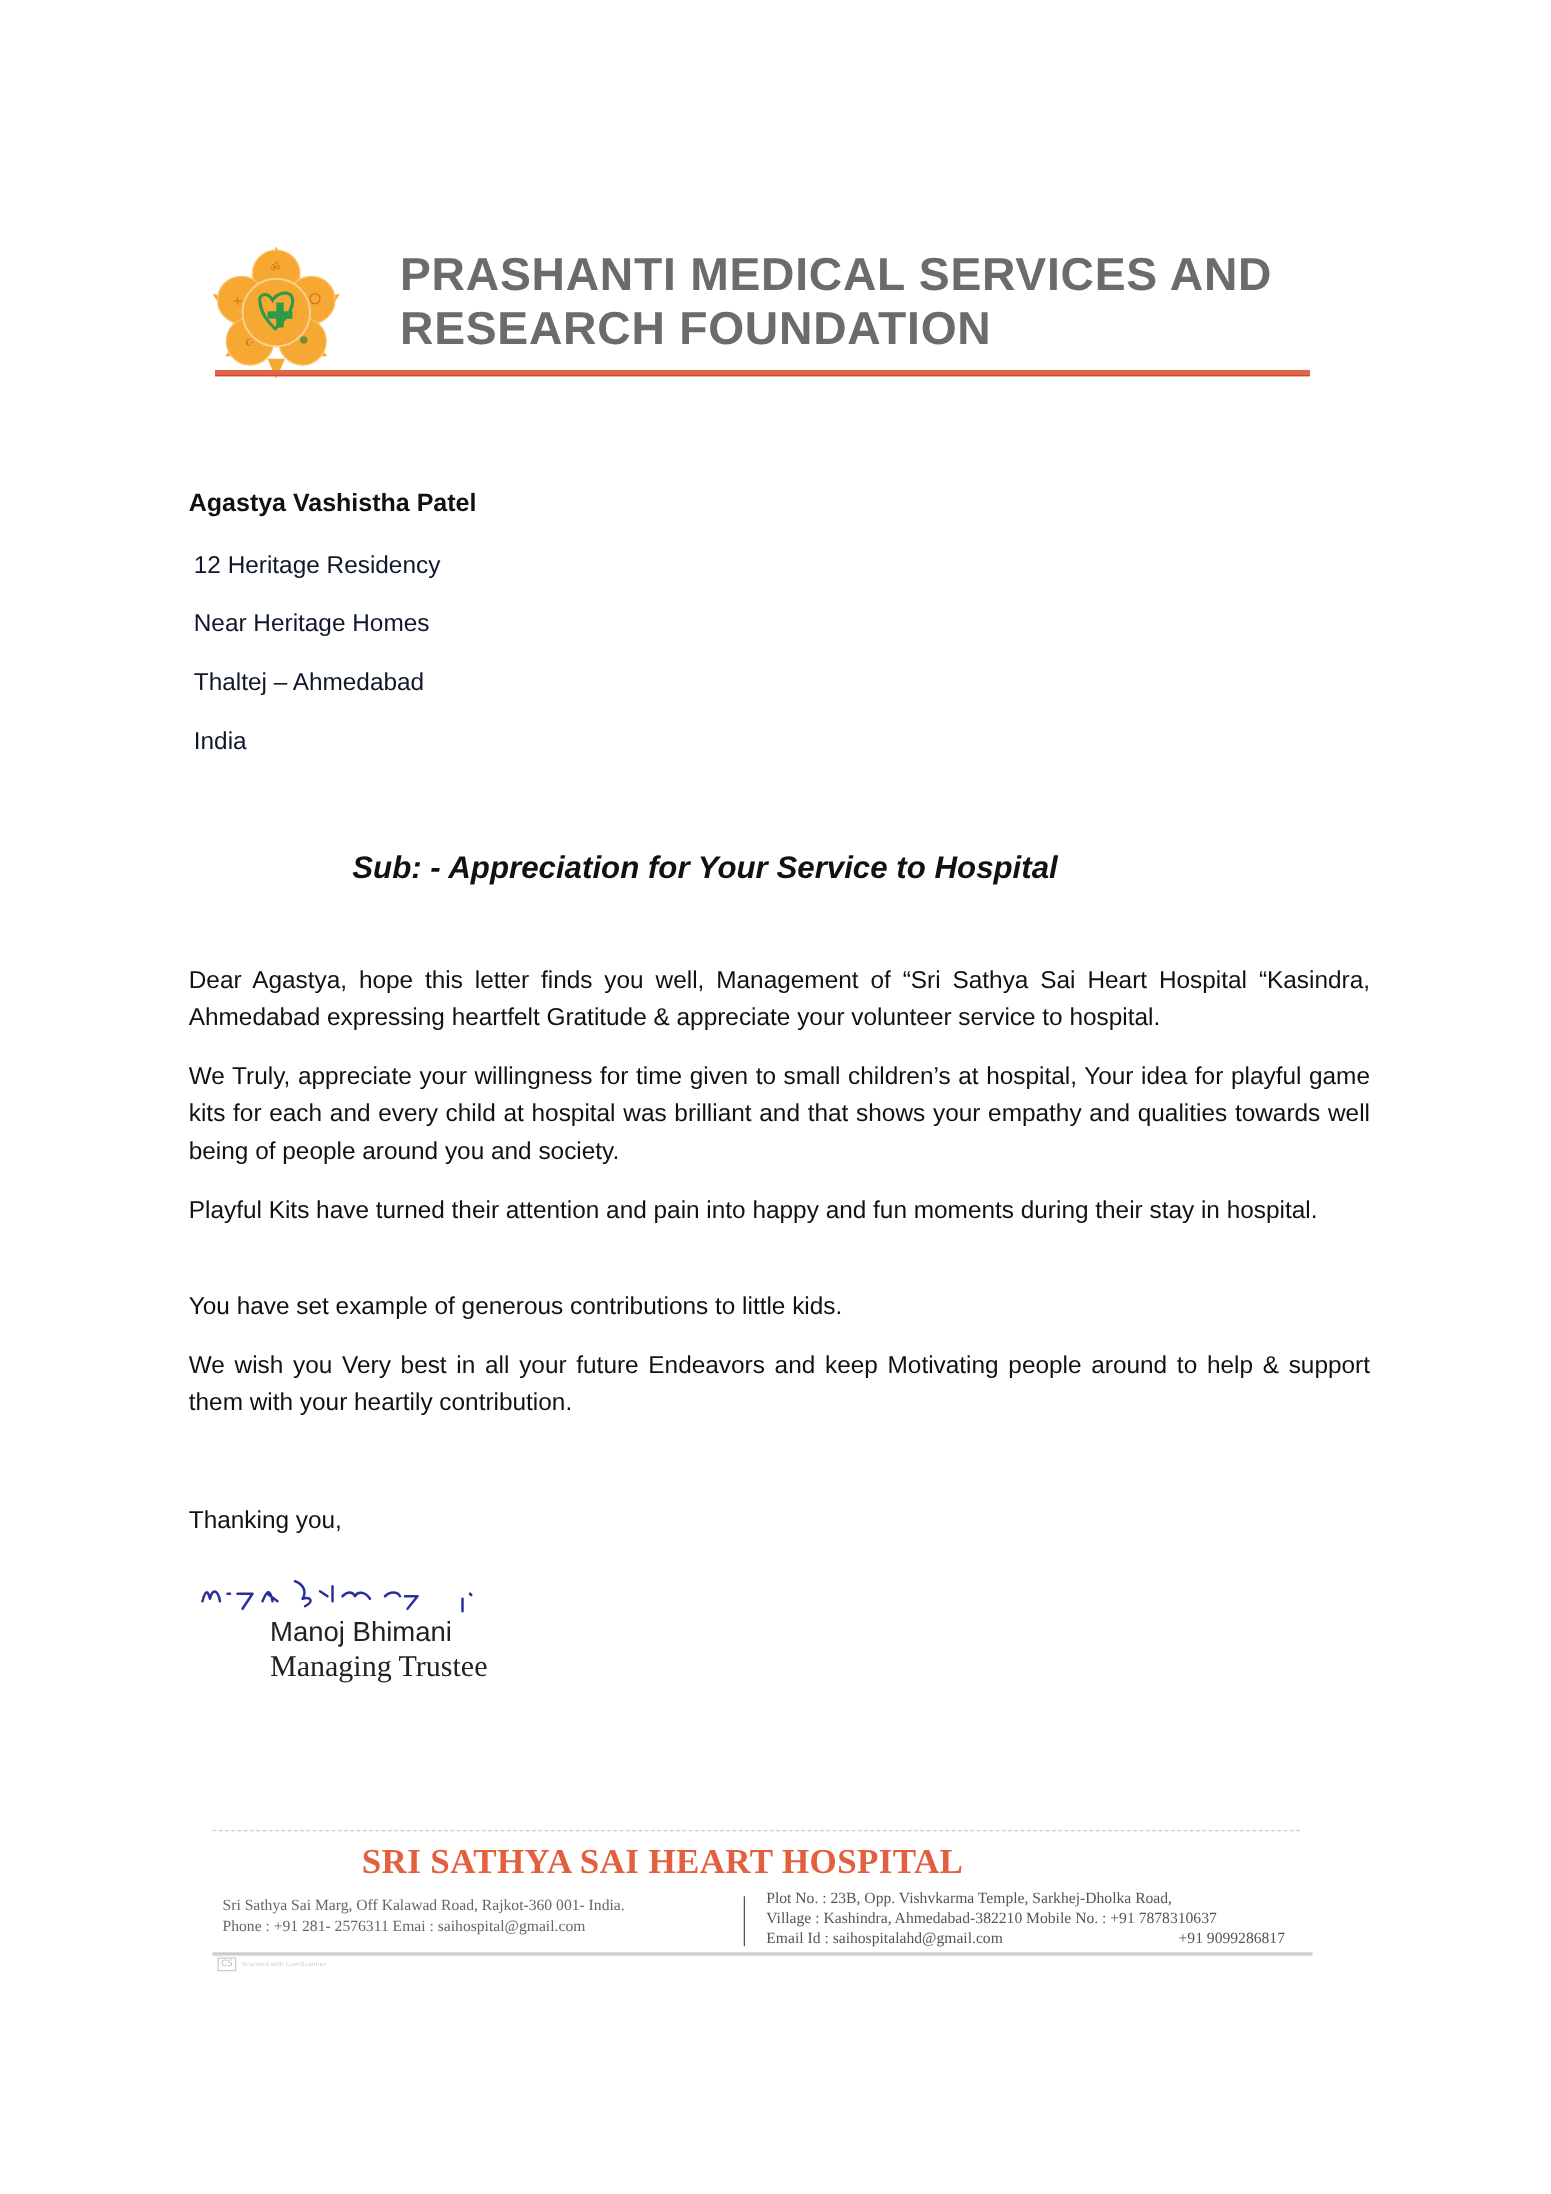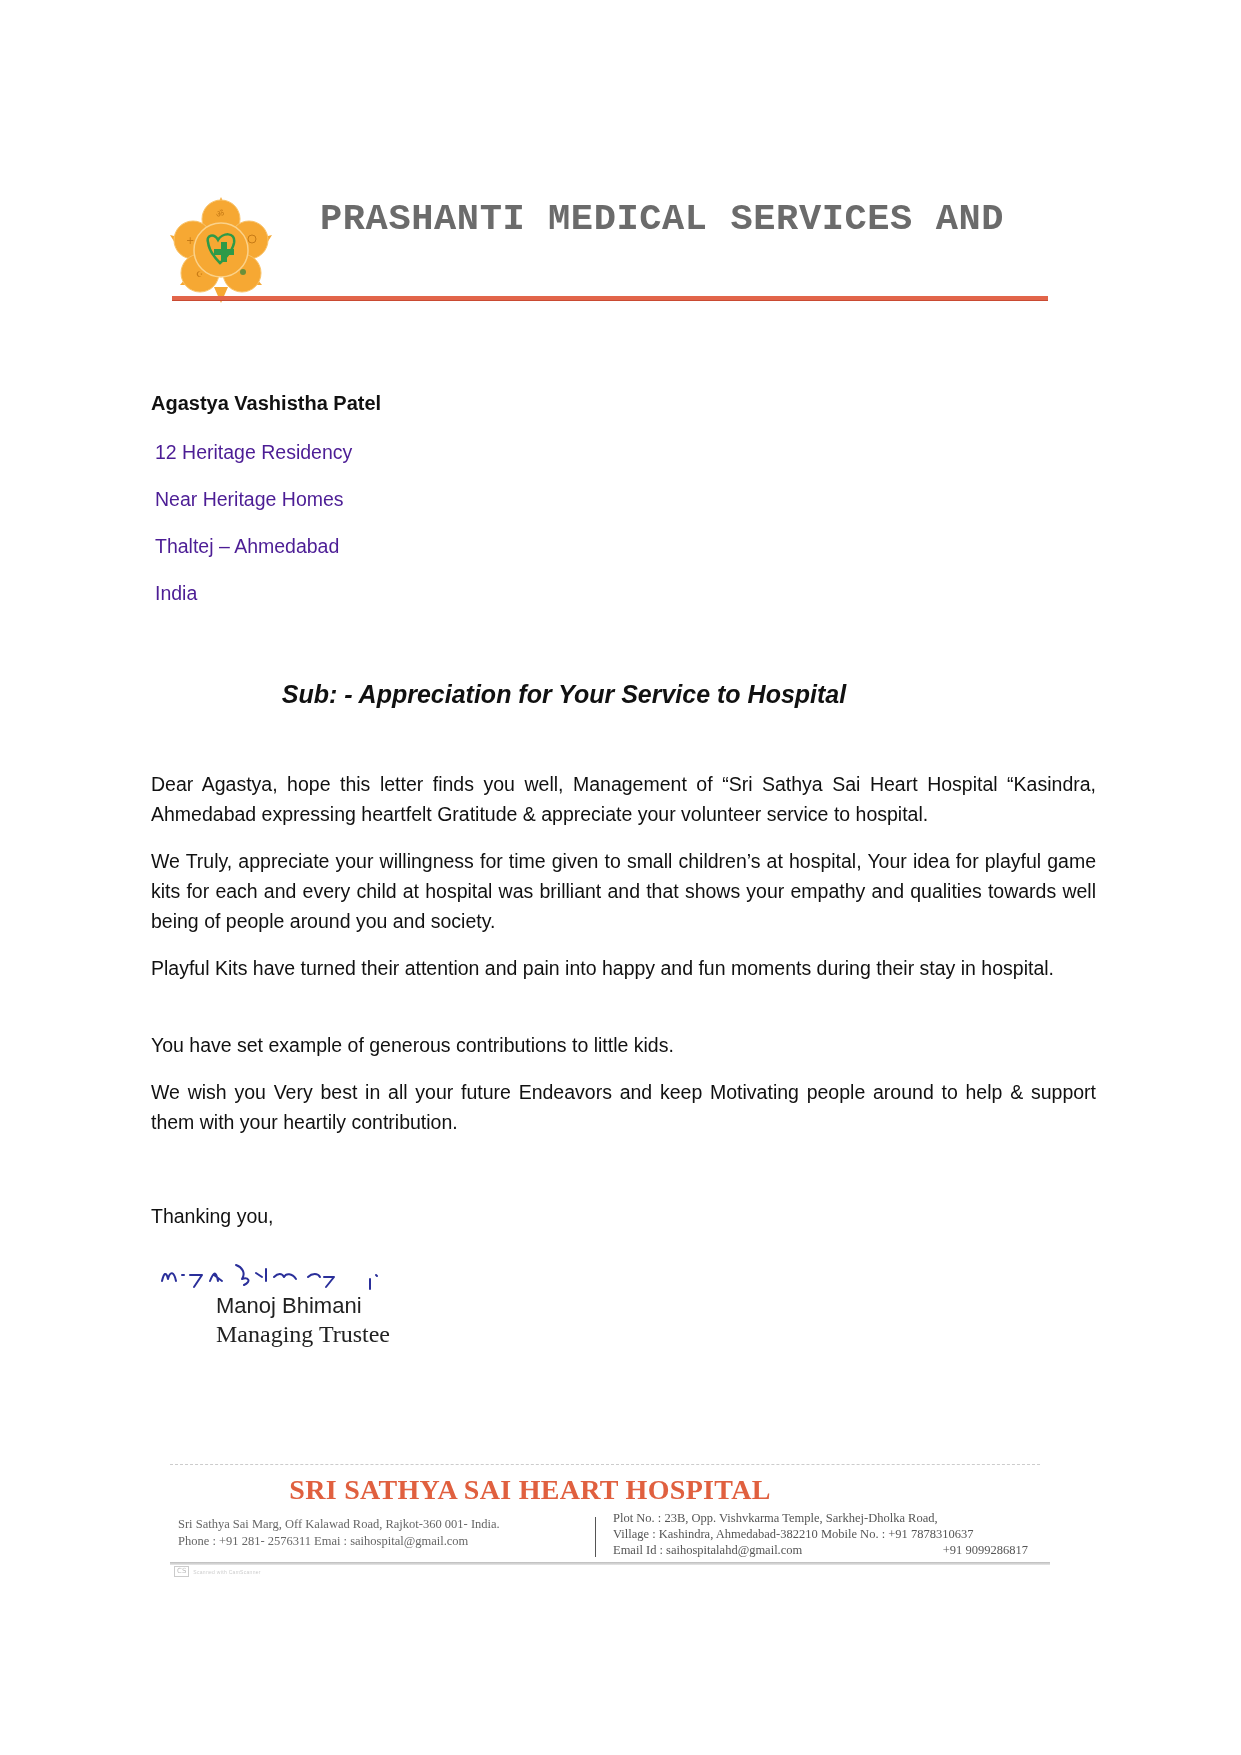--- a/index.html
+++ b/index.html
@@ -3,26 +3,26 @@
   <meta charset="utf-8">
   <style>
     * { margin: 0; padding: 0; box-sizing: border-box; }
     html, body { width: 1241px; height: 1755px; background: #ffffff; }
     body { position: relative; font-family: "Liberation Sans", "DejaVu Sans", sans-serif; color: #111; overflow: hidden; }
 
     
     .letterhead { position: absolute; left: 150px; top: 150px; width: 900px; height: 160px; }
     .motto { position: absolute; left: 332px; top: 8px; font-family: "DejaVu Sans", sans-serif; font-size: 22px; color: #555; letter-spacing: 0.5px; }
     .logo { position: absolute; left: 16px; top: 45px; width: 110px; height: 110px; }
-    .org-name { position: absolute; left: 170px; top: 48px; font-family: Liberation Mono, monospace; font-weight: bold; font-size: 37px; line-height: 43px; color: #6b6b6b; letter-spacing: 0.6px; }
+    .org-name { position: absolute; left: 170px; top: 48px; font-family: Liberation Sans, sans-serif; font-weight: bold; font-size: 37px; line-height: 43px; color: #6b6b6b; letter-spacing: 0.6px; }
     .header-rule { position: absolute; left: 22px; top: 146px; width: 876px; height: 5px; background: #e2654a; border-bottom: 1px solid #c94a32; }
 
     
     .recipient-name { position: absolute; left: 151px; top: 392px; font-family: "Liberation Sans", sans-serif; font-weight: bold; font-size: 20px; color: #111; }
-    .address-line { position: absolute; left: 155px; font-size: 19.5px; color: #4c1d95; text-align: center; }
+    .address-line { position: absolute; left: 155px; font-size: 19.5px; color: #0f172a; text-align: center; }
 
     
     .subject { position: absolute; left: 0; width: 1128px; top: 680px; text-align: center; font-weight: bold; font-size: 25px; color: #111; font-style: italic; }
 
     
     .body-text { position: absolute; left: 151px; width: 945px; font-size: 19.5px; line-height: 30px; color: #111; text-align: justify; }
 
     .closing { position: absolute; left: 151px; top: 1205px; font-size: 19.5px; color: #111; }
 
     
@@ -78,20 +78,21 @@
       <text x="50" y="22" font-size="9" fill="#c77b16" font-family="DejaVu Sans, sans-serif">ॐ</text>
       <text x="20" y="49" font-size="10" fill="#c77b16" font-family="DejaVu Sans, sans-serif">+</text>
       <circle cx="86" cy="44" r="4" fill="none" stroke="#c77b16" stroke-width="1"></circle>
       <text x="30" y="82" font-size="8" fill="#c77b16" font-family="DejaVu Sans, sans-serif">☪</text>
       <circle cx="77" cy="77" r="3" fill="#6b8f3a"></circle>
     </svg>
   </div>
 
   <div class="org-name">
     <div>PRASHANTI MEDICAL SERVICES AND</div>
+    <div>RESEARCH FOUNDATION</div>
   </div>
 
   <div class="header-rule"></div>
 </header>
 
 <div class="recipient-name">Agastya Vashistha Patel</div>
 <div class="address-line" style="top: 441px;">12 Heritage Residency</div>
 <div class="address-line" style="top: 488px;">Near Heritage Homes</div>
 <div class="address-line" style="top: 535px;">Thaltej – Ahmedabad</div>
 <div class="address-line" style="top: 582px;">India</div>

